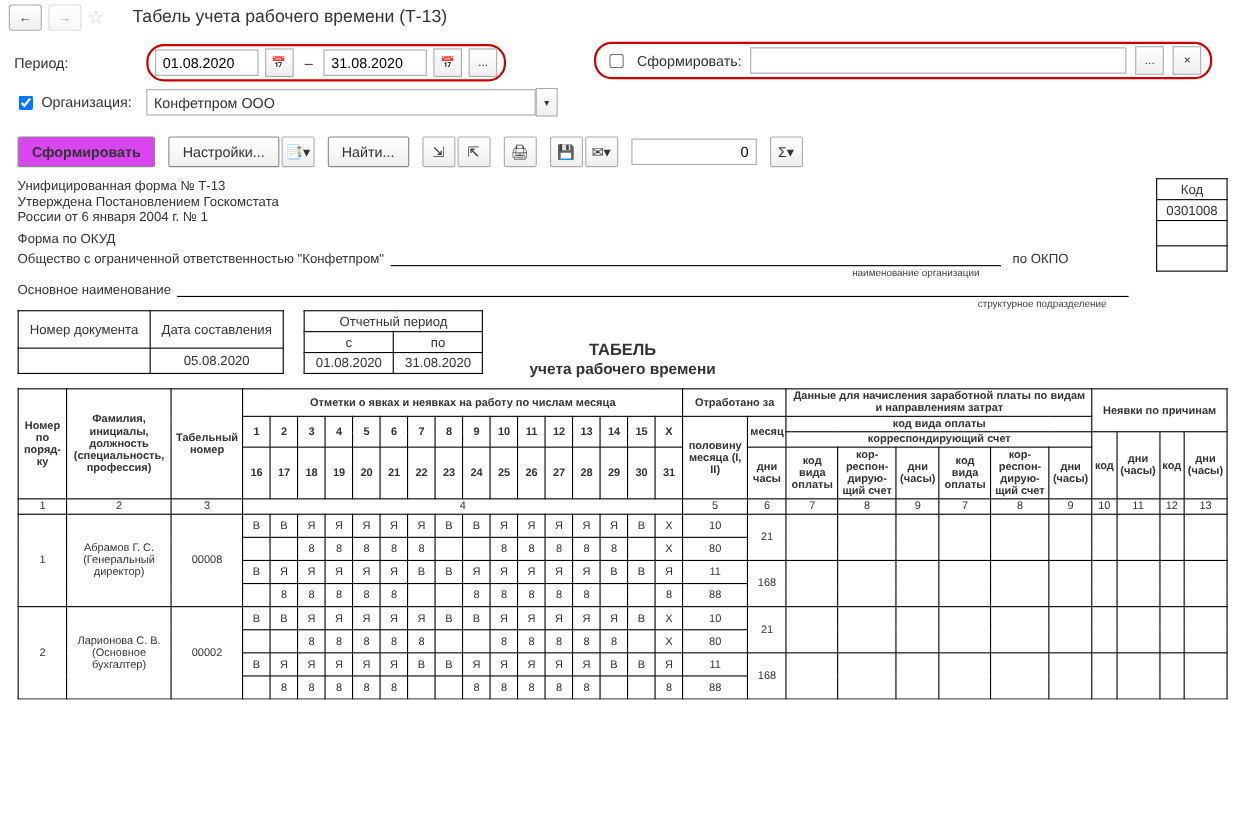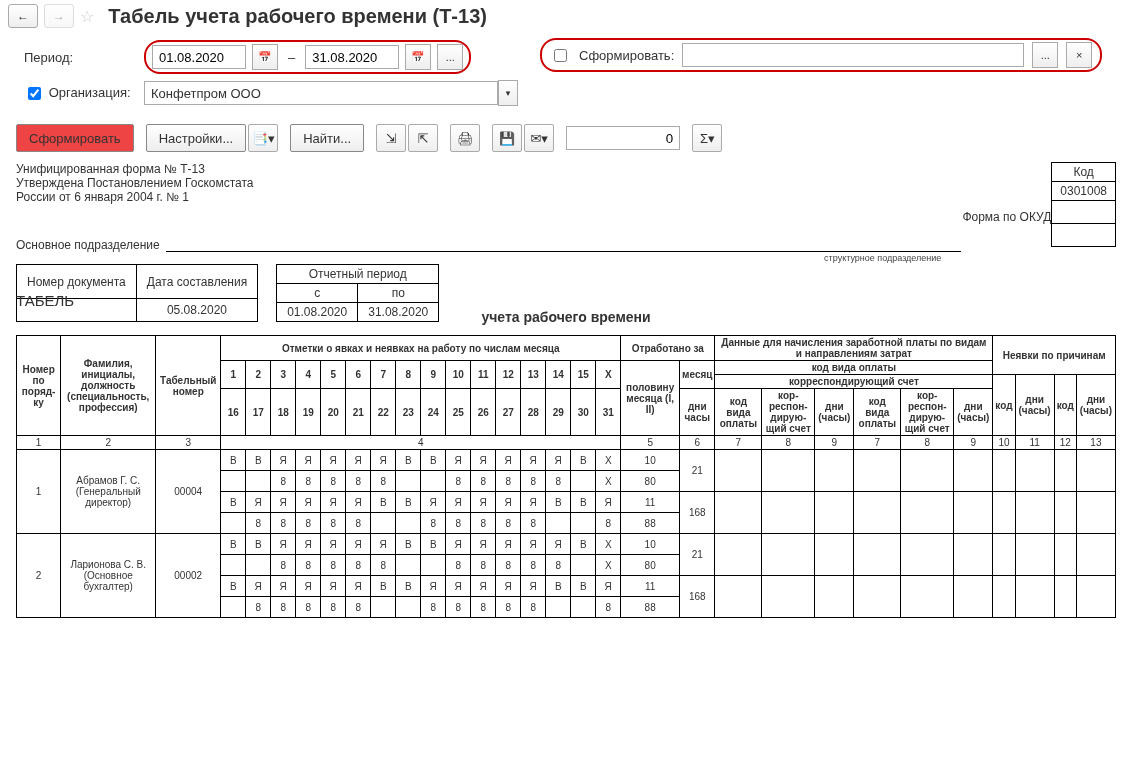--- a/index.html
+++ b/index.html
@@ -1,52 +1,52 @@
 <!DOCTYPE html>
 <html><head>
 <meta charset="utf-8">
 <style>
 html,body{margin:0;padding:0;font-family:Arial,sans-serif;font-size:13px;color:#333;background:#fff}
 body{width:1132px}
 .header{display:flex;align-items:center;padding:4px 8px;gap:6px}
 .nav-btn{width:28px;height:22px;border:1px solid #aaa;background:linear-gradient(#fff,#eee);border-radius:3px;display:flex;align-items:center;justify-content:center;font-size:12px;cursor:pointer}
 .nav-btn.disabled{opacity:.4}
 .star{font-size:16px;color:#ccc;cursor:pointer}
-.title{font-size:20px;font-weight:700;margin-left:8px}
-.filters{padding:8px 24px;position:relative}
+.title{font-size:16px;font-weight:400;margin-left:20px}
+.filters{padding:8px 13px;position:relative}
 .row{display:flex;align-items:center;margin-bottom:6px}
 .label{min-width:120px}
 .period-hl{border:2px solid #c00;border-radius:16px;padding:2px 6px;display:inline-flex;align-items:center;gap:6px}
 .subdiv-hl{border:2px solid #c00;border-radius:16px;padding:2px 8px;display:inline-flex;align-items:center;gap:8px;position:absolute;left:540px;top:6px}
 .txt-input{border:1px solid #aaa;height:22px;padding:0 6px;font-size:13px;background:#fff}
 .date-input{width:80px}
 .cal-btn,.small-btn{border:1px solid #aaa;background:linear-gradient(#fff,#eee);height:24px;width:24px;display:inline-flex;align-items:center;justify-content:center;cursor:pointer;font-size:11px}
 .dash{padding:0 4px}
 .chk{margin-right:4px;vertical-align:middle}
 .org-input{width:340px;height:22px;border:1px solid #aaa;padding:0 6px;display:inline-flex;align-items:center}
 .drop-btn{border:1px solid #aaa;background:linear-gradient(#fff,#eee);height:24px;width:18px;display:inline-flex;align-items:center;justify-content:center;cursor:pointer;font-size:9px}
 .subdiv-input{width:340px;height:22px;border:1px solid #aaa;background:#fff}
 .toolbar{display:flex;align-items:center;gap:12px;padding:4px 16px 10px}
 .btn{border:1px solid #888;background:linear-gradient(#fff,#eee);height:26px;padding:0 12px;display:inline-flex;align-items:center;cursor:pointer;border-radius:2px;font-size:13px}
-.btn-yellow{background:#ef4444;border-color:#888;font-weight:400}
+.btn-yellow{background:#d946ef;border-color:#888;font-weight:700}
 .icon-btn{border:1px solid #aaa;background:linear-gradient(#fff,#eee);height:26px;width:28px;display:inline-flex;align-items:center;justify-content:center;cursor:pointer;border-radius:2px;font-size:13px}
 .num-input{width:100px;height:22px;border:1px solid #aaa;text-align:right;padding:0 6px}
 .report{padding:0 16px;font-size:12px}
 .right-block{font-size:12px;margin-bottom:6px}
 .codes{float:right;border:1px solid #000;border-collapse:collapse;font-size:12px}
 .codes td{border:1px solid #000;padding:2px 8px;text-align:center}
 .codes .hdr{font-weight:400}
 .line-row{display:flex;align-items:flex-end;margin-top:4px}
 .line-label{font-size:12px}
 .line-underline{flex:1;border-bottom:1px solid #000;margin-left:6px;position:relative}
 .line-sub{position:absolute;right:20px;top:2px;font-size:9px;color:#444}
 .doc-info{display:flex;justify-content:flex-start;gap:18px;margin-top:12px;font-size:12px}
 .mini-tbl{border-collapse:collapse}
 .mini-tbl td{border:1px solid #000;padding:2px 10px;text-align:center;font-size:12px}
-.big-title{text-align:left;font-weight:normal;font-size:15px;margin-top:-30px}
+.big-title{text-align:center;font-weight:bold;font-size:15px;margin-top:-30px}
 .big-sub{text-align:center;font-weight:bold;font-size:14px;margin-bottom:10px}
 .main-tbl{border-collapse:collapse;font-size:10px;width:100%;margin-top:8px}
 .main-tbl th,.main-tbl td{border:1px solid #000;padding:1px 2px;text-align:center;vertical-align:middle}
 .main-tbl .day{width:20px;height:18px}
 .main-tbl .small{font-size:10px}
 .clear{clear:both}
 </style>
 </head>
 <body>
 
@@ -121,23 +121,30 @@
     <tr>
           <td style="height:18px"></td>
         </tr>
   </tbody>
     </table>
   <div class="right-block">
     <div>Унифицированная форма № Т-13</div>
     <div>Утверждена Постановлением Госкомстата</div>
     <div>России от 6 января 2004 г. № 1</div>
   </div>
-  <div style="text-align:right;padding-right:56px">Форма по ОКУД</div>
+  <div style="text-align:left;padding-right:56px">Форма по ОКУД</div>
+  <div class="line-row">
+    <span class="line-label">Общество с ограниченной ответственностью "Конфетпром"</span>
+    <span class="line-underline">
+        <span class="line-sub">наименование организации</span>
+      </span>
+    <span style="margin-left:10px;margin-right:80px">по ОКПО</span>
+  </div>
   <div class="line-row" style="margin-top:14px">
-    <span class="line-label">Основное подразделение</span>
+    <span class="line-label">Основное наименование</span>
     <span class="line-underline">
         <span class="line-sub">структурное подразделение</span>
       </span>
     <span style="width:90px"></span>
   </div>
   <div class="clear"></div>
 
   <div class="doc-info">
     <table class="mini-tbl">
       <tbody>
@@ -254,21 +261,21 @@
       <td>10</td>
           <td>11</td>
           <td>12</td>
           <td>13</td>
     </tr>
     </tbody>
       <tbody id="data-body">
         <tr>
           <td rowspan="4">1</td>
           <td rowspan="4">Абрамов Г. С. (Генеральный директор)</td>
-          <td rowspan="4">00004</td>
+          <td rowspan="4">00008</td>
           <td class="day">В</td>
           <td class="day">В</td>
           <td class="day">Я</td>
           <td class="day">Я</td>
           <td class="day">Я</td>
           <td class="day">Я</td>
           <td class="day">Я</td>
           <td class="day">В</td>
           <td class="day">В</td>
           <td class="day">Я</td>

